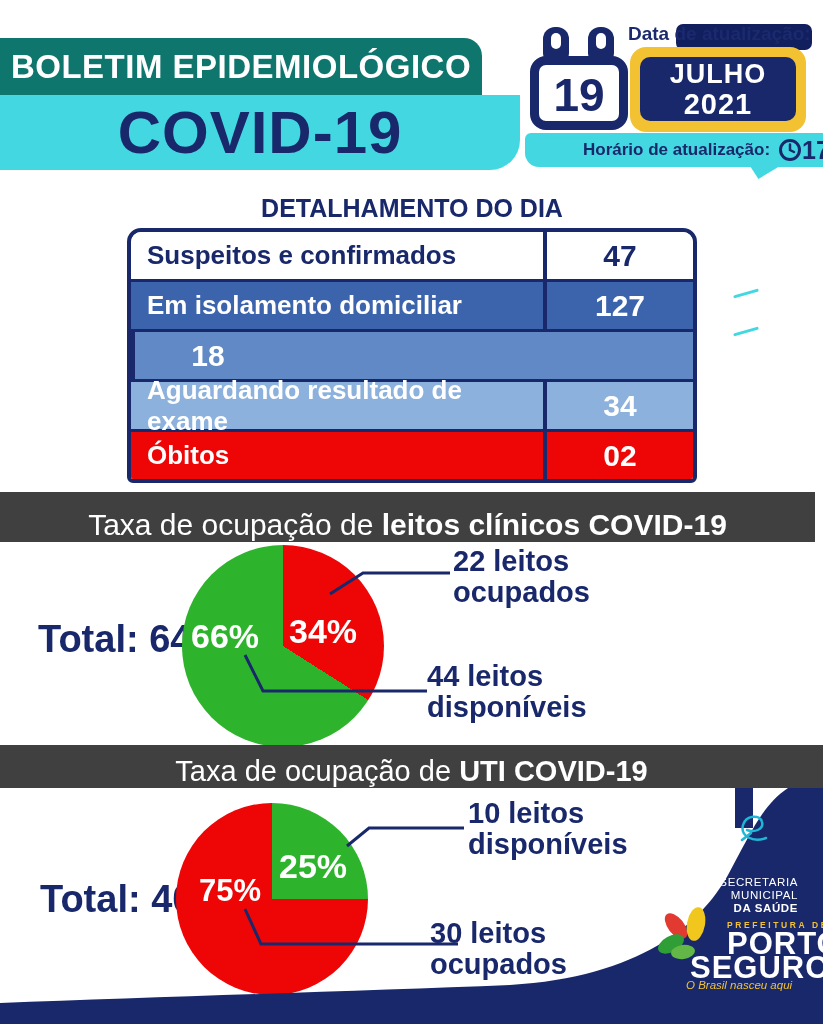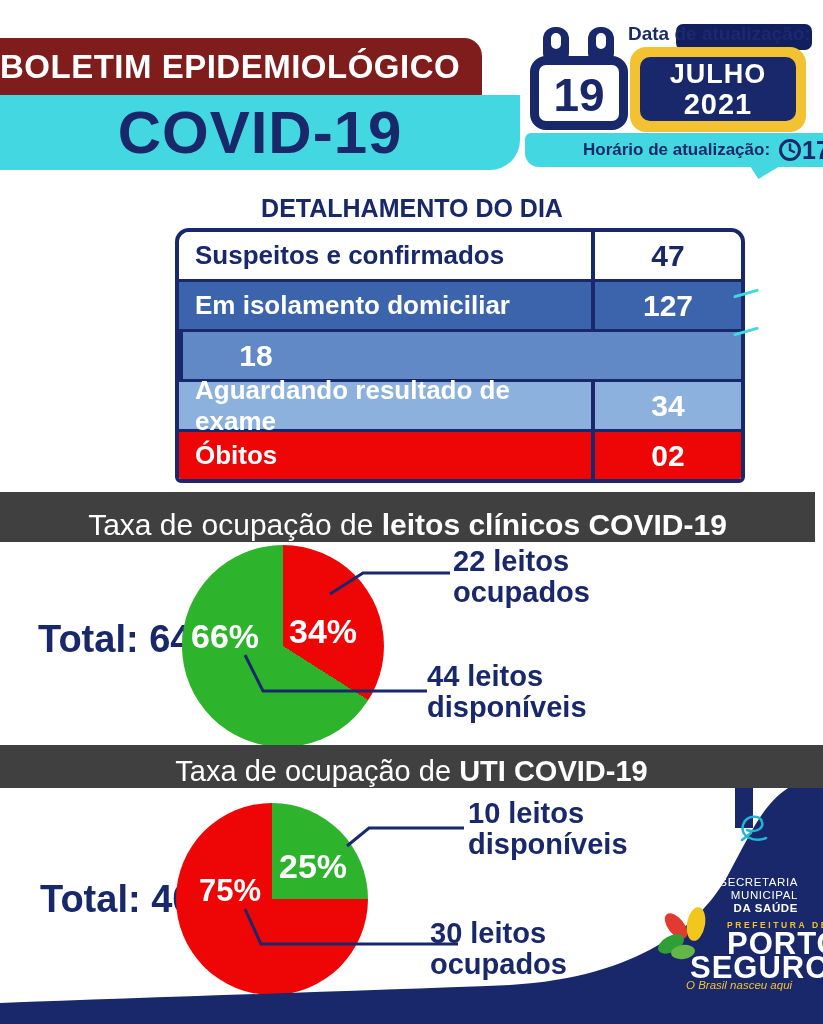--- a/index.html
+++ b/index.html
@@ -1,22 +1,22 @@
 <!DOCTYPE html>
 <html><head>
 <meta charset="utf-8">
 <style>
   html,body{margin:0;padding:0;background:#ffffff;}
   .page{position:relative;width:823px;height:1024px;background:#ffffff;overflow:hidden;
         font-family:"Liberation Sans","DejaVu Sans",sans-serif;color:#1b2a6e;}
   .abs{position:absolute;}
 
   
-  .hdr-navy{left:0;top:38px;width:482px;height:57px;background:#7f1d1d;border-radius:0 18px 0 0;
-            display:flex;align-items:center;justify-content:flex-start;}
+  .hdr-navy{left:0;top:38px;width:482px;height:57px;background:#0f766e;border-radius:0 18px 0 0;
+            display:flex;align-items:center;justify-content:center;}
   .hdr-navy span{color:#fff;font-weight:bold;font-size:33px;letter-spacing:.5px;}
   .hdr-cyan{left:0;top:95px;width:520px;height:75px;background:#43d8e1;border-radius:0 0 30px 0;
             display:flex;align-items:center;justify-content:center;}
   .hdr-cyan span{color:#18286b;font-weight:bold;font-size:60px;letter-spacing:1px;}
 
   
   .date-ribbon{left:676px;top:24px;width:136px;height:26px;background:#121f5e;border-radius:7px;}
   .date-label{left:628px;top:23px;font-size:19px;font-weight:bold;color:#1b2a6e;white-space:nowrap;}
   .yellow-box{left:630px;top:47px;width:176px;height:85px;background:#f2c233;border-radius:16px;}
   .month-box{left:640px;top:57px;width:156px;height:64px;background:#18286b;border-radius:10px;
@@ -34,21 +34,21 @@
   .time-strip{left:525px;top:133px;width:280px;height:34px;background:#43d8e1;border-radius:6px 6px 14px 14px;
               display:flex;align-items:center;padding-left:48px;}
   .time-strip .tl{font-size:17px;font-weight:bold;color:#18286b;margin-left:10px;}
   .time-strip .tv{font-size:25px;font-weight:bold;color:#18286b;}
   .time-tail{left:750px;top:166px;width:30px;height:13px;background:#43d8e1;
              clip-path:polygon(0 0,100% 0,28% 100%);}
 
   
   .detail-title{left:127px;top:194px;width:570px;text-align:center;font-size:25px;font-weight:bold;color:#18286b;}
   .dtable{left:127px;top:228px;width:570px;border:4px solid #18286b;border-radius:14px 14px 6px 6px;
-          overflow:hidden;box-sizing:border-box;margin-left:48px;}
+          overflow:hidden;box-sizing:border-box;}
   .drow{display:flex;height:47px;}
   .drow + .drow{border-top:3px solid #18286b;}
   .dcell-l{flex:1;display:flex;align-items:center;padding-left:16px;font-size:26px;font-weight:bold;}
   .dcell-v{width:146px;border-left:4px solid #18286b;display:flex;align-items:center;justify-content:center;
            font-size:30px;font-weight:bold;}
   .r0{background:#ffffff;color:#18286b;}
   .r1{background:#3c64ac;color:#fff;}
   .r2{background:#6089c6;color:#fff;}
   .r3{background:#8cb1dd;color:#fff;}
   .r4{background:#ee0606;color:#fff;}

